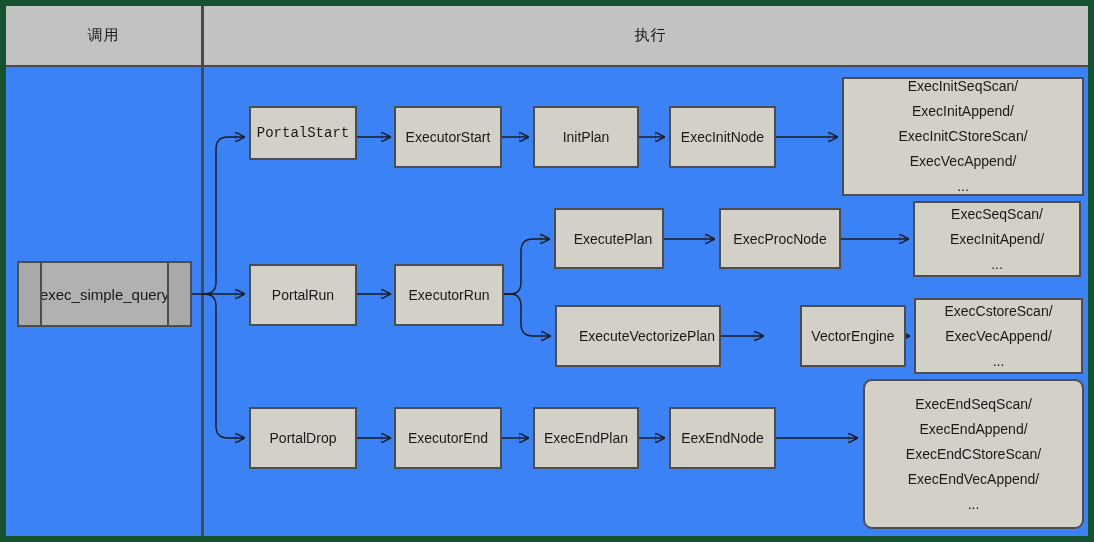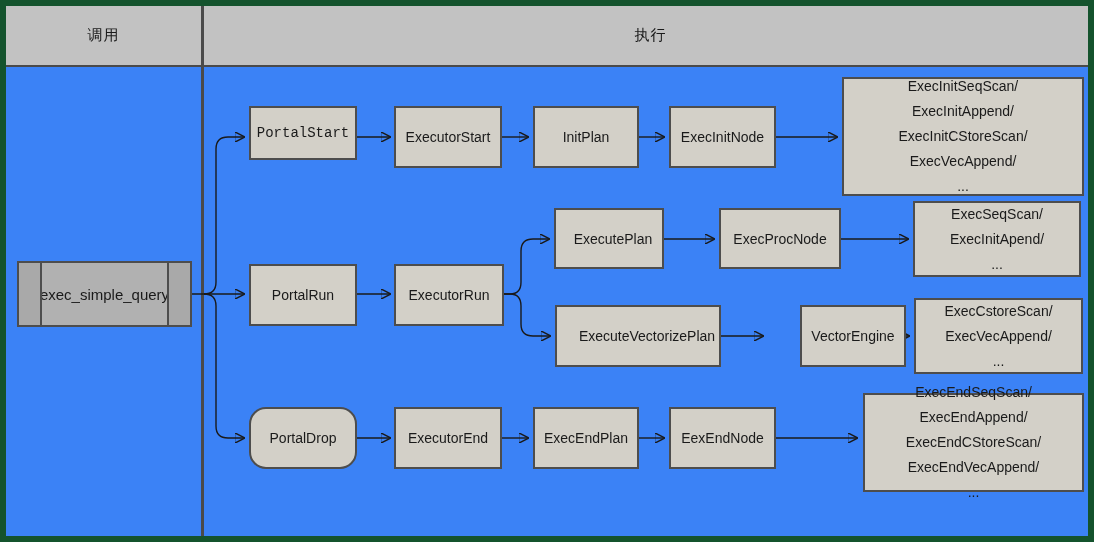--- a/index.html
+++ b/index.html
@@ -130,23 +130,23 @@
   <div class="node result" style="left:907px; top:195px; width:168px; height:76px;">ExecSeqScan/
 ExecInitApend/
 ...</div>
 
   <div class="node" style="left:549px; top:299px; width:166px; height:62px;padding-left:18px;">ExecuteVectorizePlan</div>
   <div class="node" style="left:762px; top:299px; width:106px; height:62px;margin-left:32px;">VectorEngine</div>
   <div class="node result" style="left:908px; top:292px; width:169px; height:76px;">ExecCstoreScan/
 ExecVecAppend/
 ...</div>
 
-  <div class="node" style="left:243px; top:401px; width:108px; height:62px;border-radius:17px;">PortalDrop</div>
+  <div class="node" style="left:243px; top:401px; width:108px; height:62px;">PortalDrop</div>
   <div class="node" style="left:388px; top:401px; width:108px; height:62px;">ExecutorEnd</div>
   <div class="node" style="left:527px; top:401px; width:106px; height:62px;">ExecEndPlan</div>
   <div class="node" style="left:663px; top:401px; width:107px; height:62px;">EexEndNode</div>
-  <div class="node result" style="left:857px; top:387px; width:221px; height:99px;">ExecEndSeqScan/
+  <div class="node result" style="left:857px; top:373px; width:221px; height:150px;border-radius:9px;">ExecEndSeqScan/
 ExecEndAppend/
 ExecEndCStoreScan/
 ExecEndVecAppend/
 ...</div>
 
 </div>
 
 </body></html>

